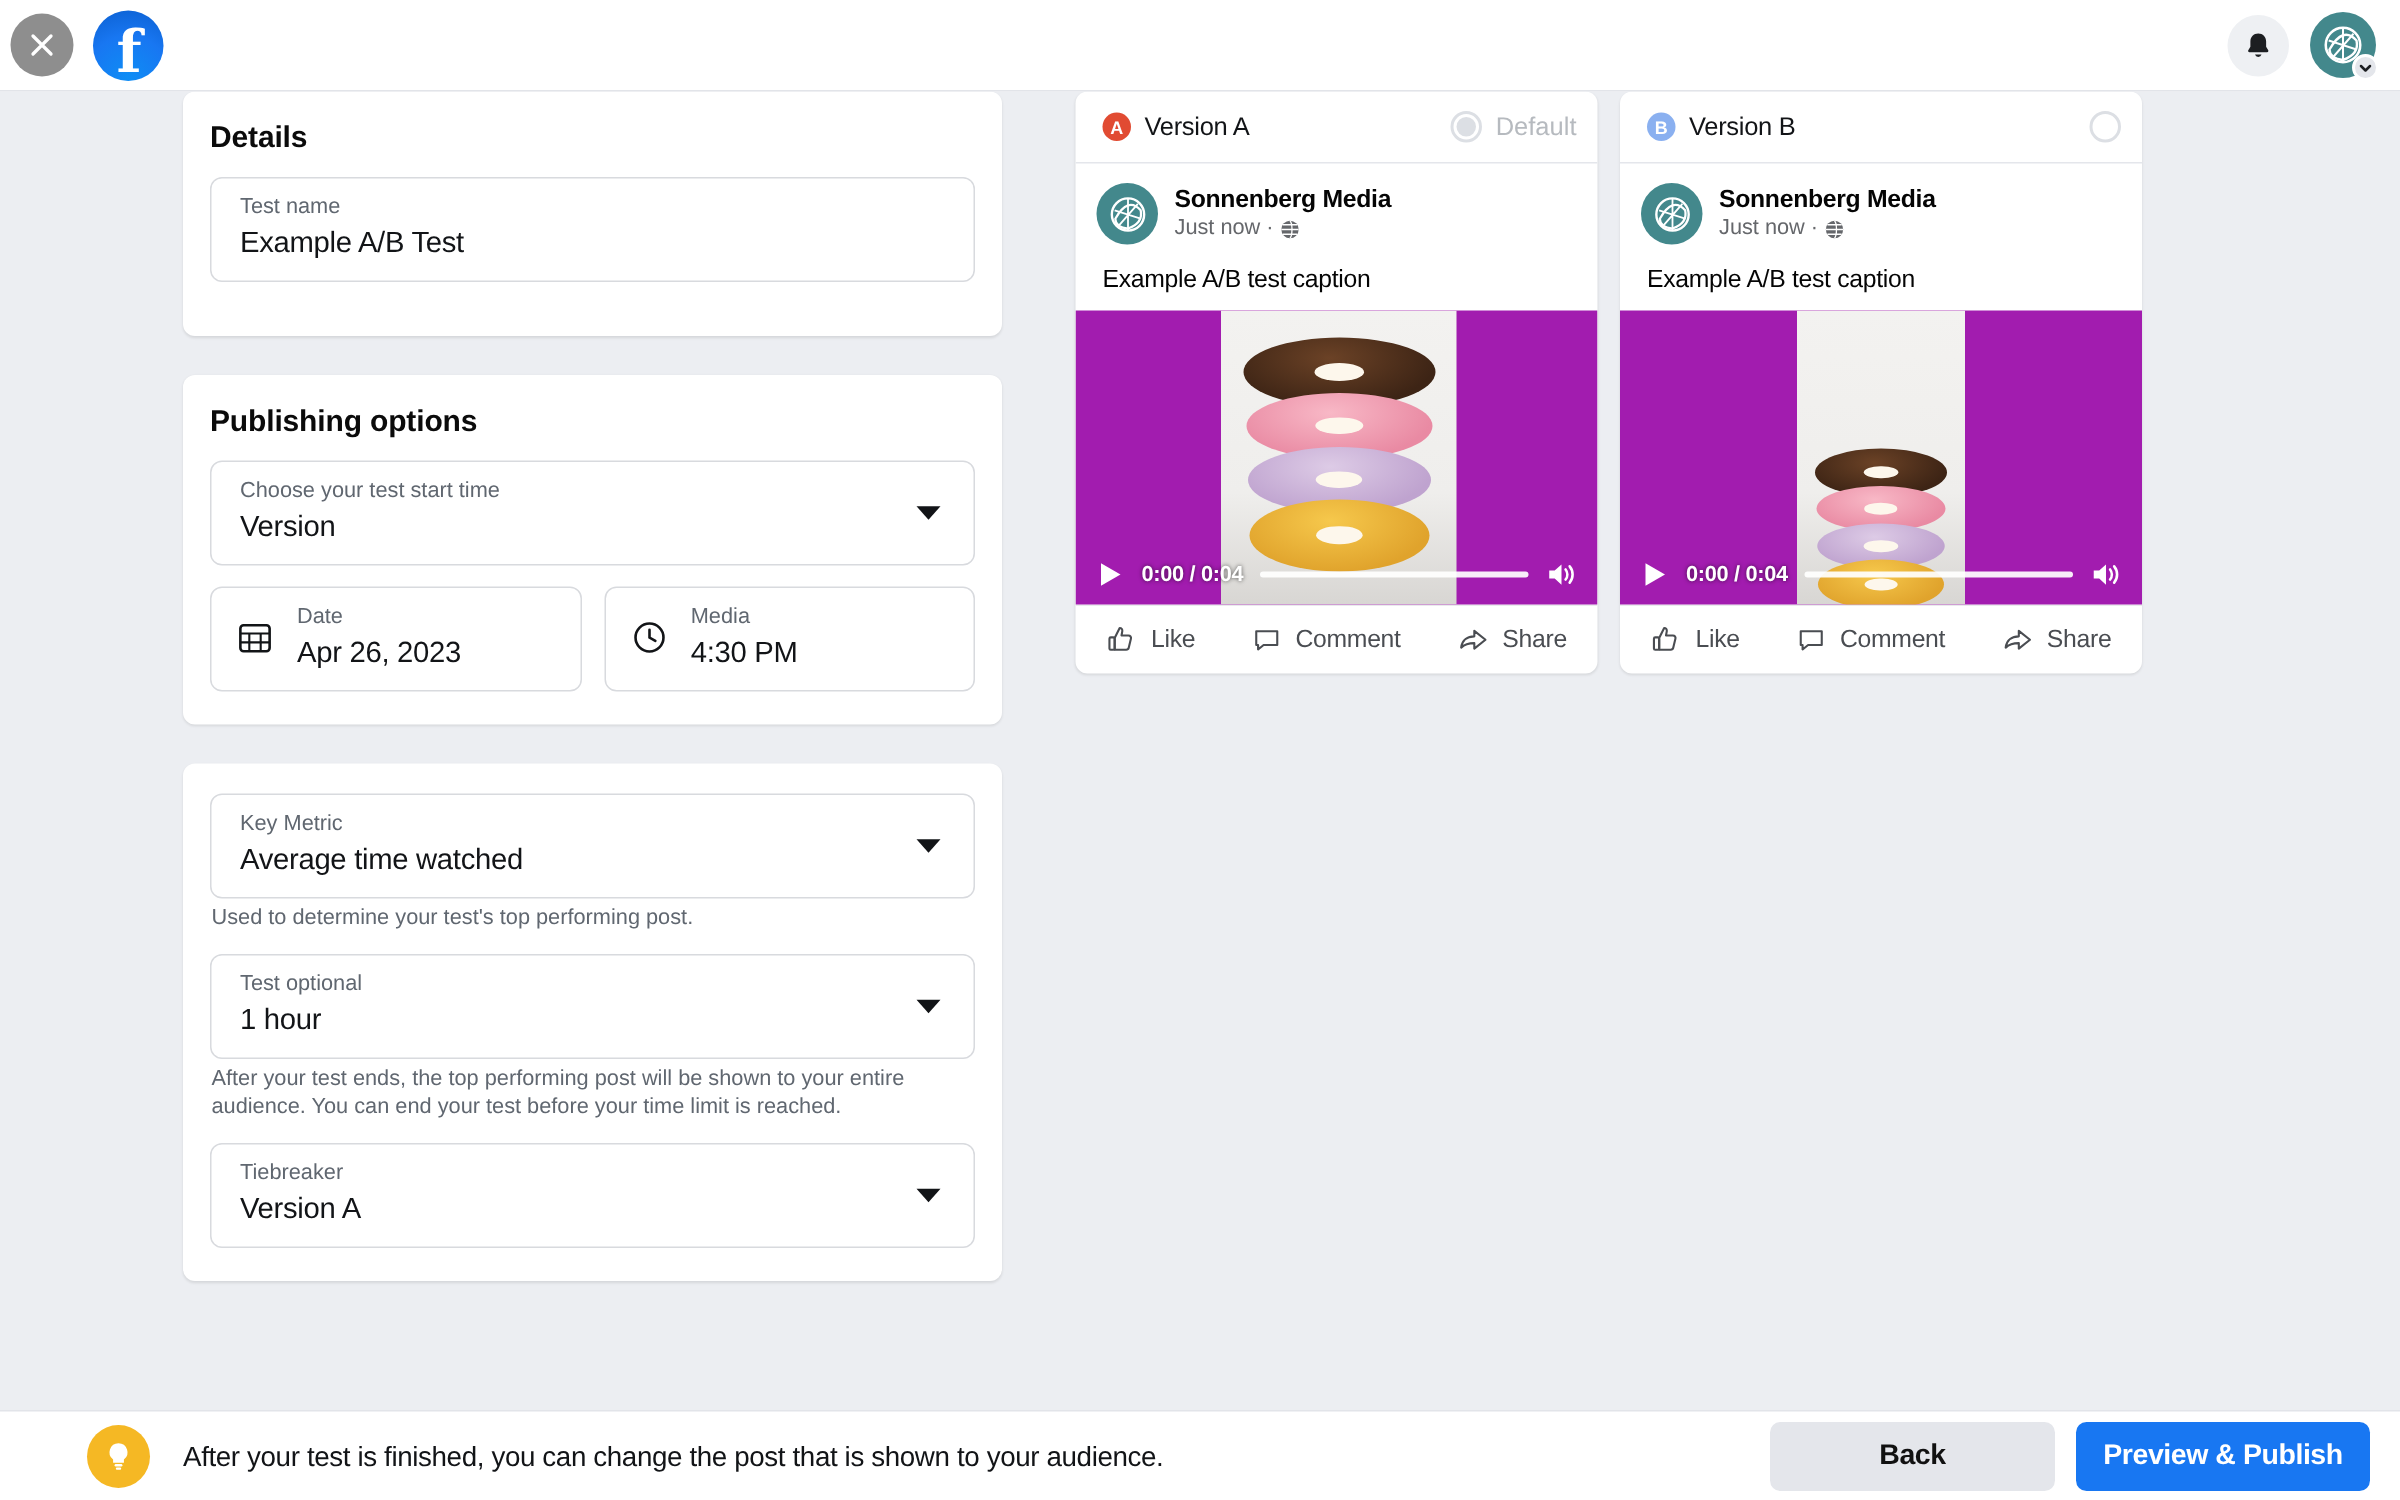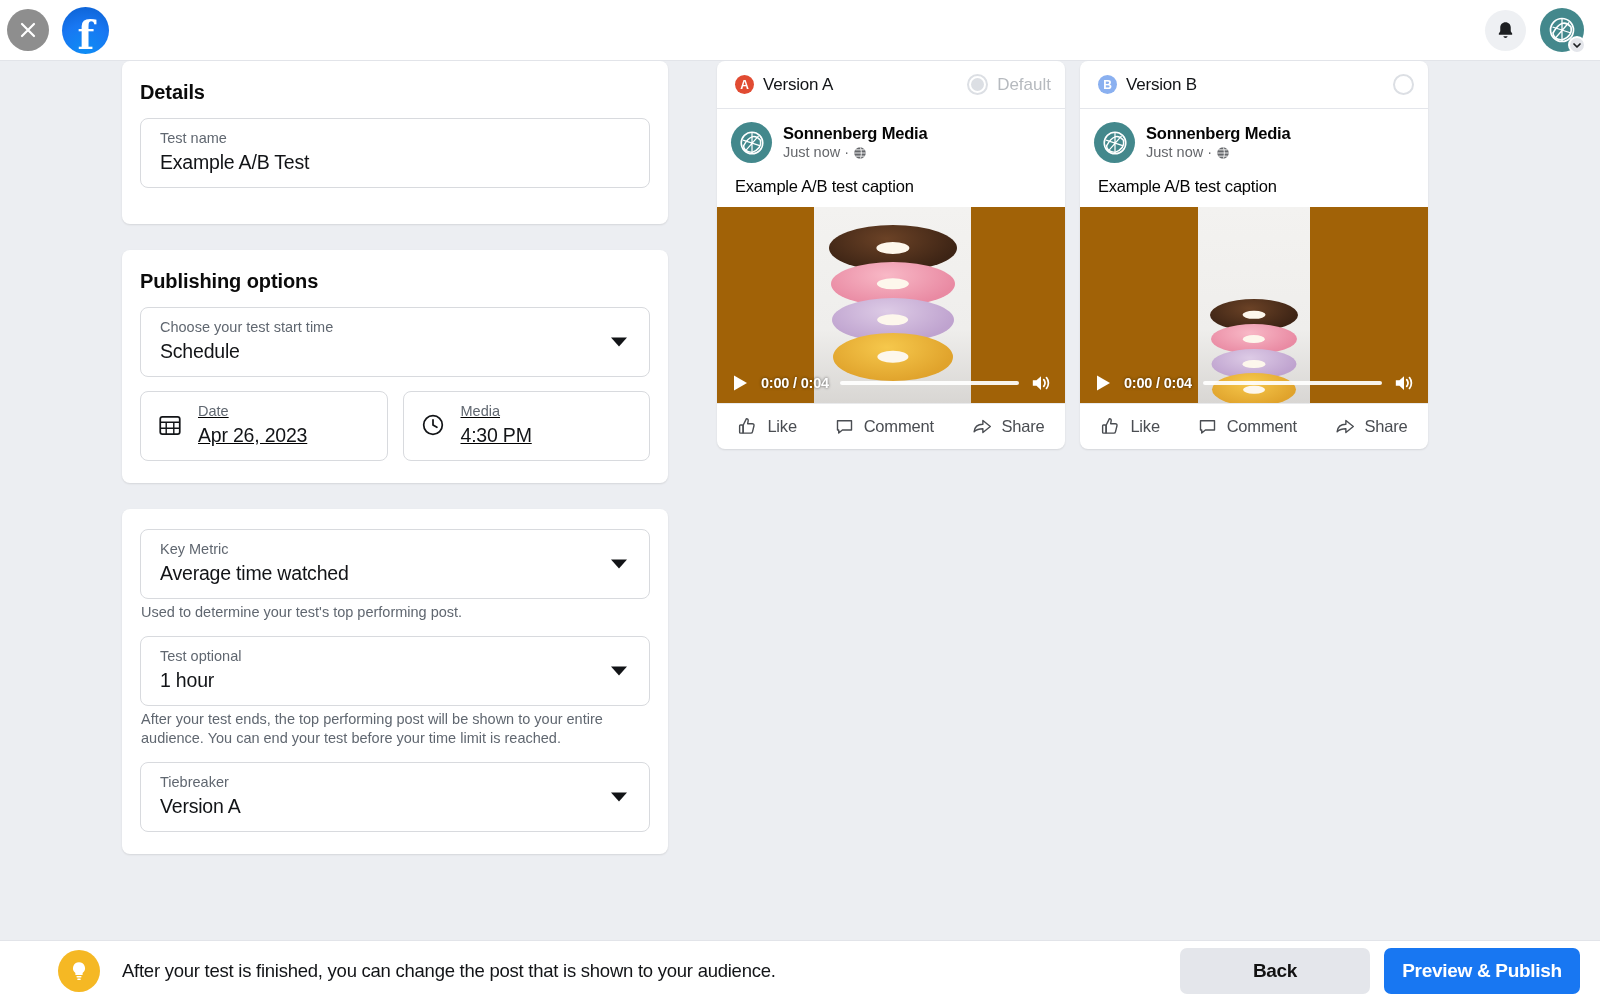--- a/index.html
+++ b/index.html
@@ -68,21 +68,21 @@
   .field.tall{min-height:94px;}
   .caret{
     position:absolute;right:22px;top:50%;transform:translateY(-50%);
     width:0;height:0;border-left:8px solid transparent;border-right:8px solid transparent;
     border-top:9px solid #121417;
   }
   .helper{
     font-size:14.5px;color:#606770;line-height:19.5px;margin:-5px 0 13px 1px;
   }
   .row2{display:flex;gap:15px;margin-bottom:0;}
-  .row2 .field{flex:1;margin-bottom:0;display:flex;align-items:center;gap:15px;padding-left:16px;text-decoration:underline;}
+  .row2 .field{flex:1;margin-bottom:0;display:flex;align-items:center;gap:15px;padding-left:16px;}
   .row2 .field .txt{display:flex;flex-direction:column;}
   .ficon{flex:none;width:26px;height:26px;color:#121417;}
 
   
   .preview-area{position:absolute;left:717px;top:0;display:flex;gap:15px;}
   .pcard{
     width:348px;background:#fff;border-radius:8px;overflow:hidden;
     box-shadow:0 1px 2px rgba(0,0,0,.10);
   }
   .pcard-head{
@@ -103,21 +103,21 @@
   .radio-empty{width:21px;height:21px;border-radius:50%;border:2px solid #dcdfe4;}
   .default-txt{font-size:17px;color:#b6babf;}
 
   .post-head{display:flex;align-items:center;gap:11px;padding:13px 14px 6px 14px;}
   .post-av{width:41px;height:41px;border-radius:50%;background:#43888c;flex:none;
            display:flex;align-items:center;justify-content:center;overflow:hidden;}
   .post-name{font-size:16.5px;font-weight:bold;color:#050505;line-height:20px;letter-spacing:-.2px;}
   .post-meta{font-size:14.5px;color:#65676b;line-height:19px;display:flex;align-items:center;gap:4px;}
   .post-caption{font-size:16.5px;color:#050505;padding:8px 14px 11px 18px;letter-spacing:-.2px;}
 
-  .video{position:relative;height:196px;background:#a16207;overflow:hidden;}
+  .video{position:relative;height:196px;background:#a21caf;overflow:hidden;}
   .video .stage{position:absolute;top:0;bottom:0;background:linear-gradient(#f3f2f0 0%,#efeeec 62%,#d8d6d3 100%);}
   .vcontrols{
     position:absolute;left:0;right:0;bottom:0;height:40px;display:flex;align-items:center;
     gap:11px;padding:0 13px;color:#fff;
   }
   .vtime{font-size:14.5px;font-weight:bold;letter-spacing:-.2px;text-shadow:0 0 3px rgba(0,0,0,.6);}
   .vbar{flex:1;height:3.5px;border-radius:2px;background:rgba(255,255,255,.92);}
   .actions{
     display:flex;align-items:center;justify-content:space-around;height:46px;
     border-top:1px solid #e9eaec;padding:0 2px;
@@ -199,21 +199,21 @@
         <div class="val">Example A/B Test</div>
       </div>
 
     </div>
 
     <div class="card">
       <h2>Publishing options</h2>
 
       <div class="field">
         <div class="lbl">Choose your test start time</div>
-        <div class="val">Schedule</div>
+        <div class="val">Version</div>
         <span class="caret"></span>
       </div>
 
       <div class="row2">
         <div class="field">
           <svg class="ficon" viewBox="0 0 24 24">
             <rect x="3" y="4.5" width="18" height="16" rx="2" fill="none" stroke="#121417" stroke-width="1.6"></rect>
             <path d="M3 9.5h18M8.5 9.5v11M15.5 9.5v11M3 15h18" stroke="#121417" stroke-width="1.3"></path>
           </svg>
           <div class="txt">

